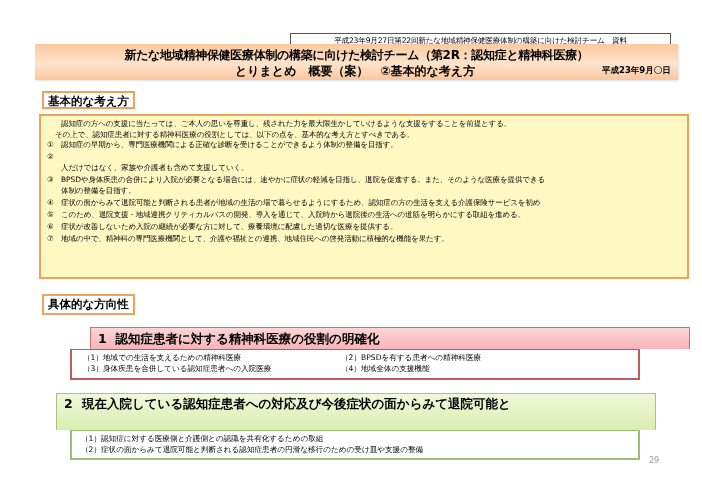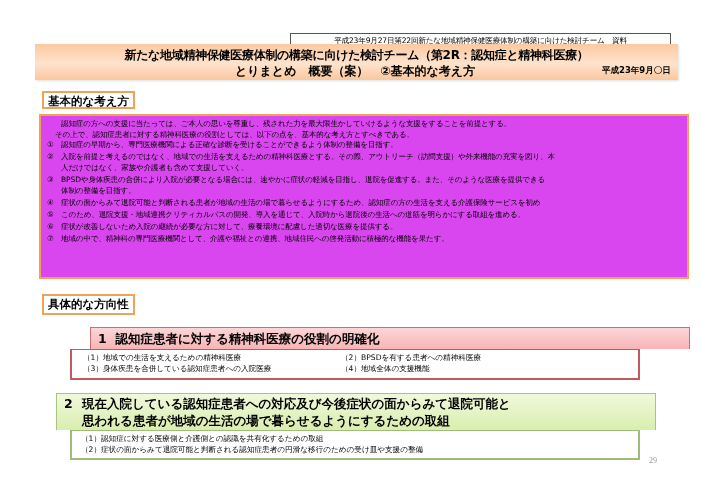--- a/index.html
+++ b/index.html
@@ -28,21 +28,21 @@
     position: absolute; left: 567px; top: 21px; font-size: 8.5px; font-weight: bold; white-space: nowrap;
   }
   .section-label {
     position: absolute; border: 2px solid #f0a15a; background: #fff;
     font-size: 11.5px; font-weight: bold; padding: 0 4px; line-height: 17px; white-space: nowrap;
   }
   .basic-label { left: 42px; top: 91px; height: 18px; }
   .specific-label { left: 42px; top: 294px; height: 21px; }
   .basic-box {
     position: absolute; left: 39px; top: 114px; width: 650px; height: 165px;
-    border: 2px solid #f0a15a; background: #d946ef; padding: 3px 6px 16px 6px;
+    border: 2px solid #f0a15a; background: #fef9c3; padding: 3px 6px 16px 6px;
   }
   .para { font-size: 7.5px; line-height: 10.6px; white-space: nowrap; letter-spacing: -0.1px; }
   .para.indent1 { padding-left: 14px; }
   .para.indent0 { padding-left: 8px; }
   .item { font-size: 7.5px; line-height: 10.6px; display: flex; letter-spacing: -0.1px; }
   .item .num { width: 14px; flex: none; }
   .item .txt { white-space: nowrap; }
   .item.gap { margin-top: 1.5px; }
   .dir1-head {
     position: absolute; left: 56px; top: 327px; width: 600px; height: 22px;
@@ -61,21 +61,21 @@
     background: linear-gradient(to bottom, #f0f8dc 0%, #d9eeae 100%);
     font-size: 12.5px; font-weight: bold; line-height: 16.5px; padding: 2px 0 0 7px;
   }
   .dir2-head .row { display: flex; white-space: nowrap; }
   .dir2-head .num { width: 18px; flex: none; }
   .dir2-body {
     position: absolute; left: 70px; top: 430px; width: 570px; height: 30px;
     border: 2px solid #a0bc79; border-top: 1px solid #a0bc79; background: #fff;
     font-size: 7.6px; line-height: 10.5px; padding: 3px 0 0 9px; white-space: nowrap;
   }
-  .page-num { position: absolute; left: 649px; top: 456px; font-size: 8px; color: #999; font-family: Liberation Serif, serif; }
+  .page-num { position: absolute; left: 649px; top: 456px; font-size: 8px; color: #999; }
 </style>
 </head>
 <body>
 
 <div class="source-box">平成23年9月27日第22回新たな地域精神保健医療体制の構築に向けた検討チーム　資料</div>
 
 <div class="title-banner">
   <div class="title-line1">新たな地域精神保健医療体制の構築に向けた検討チーム（第2R：認知症と精神科医療）</div>
   <div class="title-line2">とりまとめ　概要（案）　②基本的な考え方</div>
   <div class="title-date">平成23年9月〇日</div>
@@ -86,21 +86,21 @@
 <div class="basic-box">
   <div class="para indent1">認知症の方への支援に当たっては、ご本人の思いを尊重し、残された力を最大限生かしていけるような支援をすることを前提とする。</div>
   <div class="para indent0">その上で、認知症患者に対する精神科医療の役割としては、以下の点を、基本的な考え方とすべきである。</div>
 
   <div class="item">
     <span class="num">①</span>
     <span class="txt">認知症の早期から、専門医療機関による正確な診断を受けることができるよう体制の整備を目指す。</span>
   </div>
   <div class="item gap">
     <span class="num">②</span>
-    <span class="txt"><span>入院を前提と考えるのではなく、地域での生活を支えるための精神科医療とする。その際、アウトリーチ（訪問支援）や外来機能の充実を図り、本</span><br><span>人だけではなく、家族や介護者も含めて支援していく。</span></span>
+    <span class="txt"><br><span>人だけではなく、家族や介護者も含めて支援していく。</span></span>
   </div>
   <div class="item gap">
     <span class="num">③</span>
     <span class="txt"><span>BPSDや身体疾患の合併により入院が必要となる場合には、速やかに症状の軽減を目指し、退院を促進する。また、そのような医療を提供できる</span><br><span>体制の整備を目指す。</span></span>
   </div>
   <div class="item gap">
     <span class="num">④</span>
     <span class="txt"><span>症状の面からみて退院可能と判断される患者が地域の生活の場で暮らせるようにするため、認知症の方の生活を支える介護保険サービスを初め</span><br></span>
   </div>
   <div class="item gap">
@@ -129,23 +129,19 @@
     <span>（3）身体疾患を合併している認知症患者への入院医療</span>
     <span>（4）地域全体の支援機能</span>
   </div>
 </div>
 
 <div class="dir2-head">
   <div class="row">
     <span class="num">2</span>
     <span>現在入院している認知症患者への対応及び今後症状の面からみて退院可能と</span>
   </div>
-  <div class="row">
-    <span class="num"></span>
-    <span>思われる患者が地域の生活の場で暮らせるようにするための取組</span>
-  </div>
 </div>
 <div class="dir2-body">
   <div>（1）認知症に対する医療側と介護側との認識を共有化するための取組</div>
   <div>（2）症状の面からみて退院可能と判断される認知症患者の円滑な移行のための受け皿や支援の整備</div>
 </div>
 
 <div class="page-num">29</div>
 
 </body></html>

